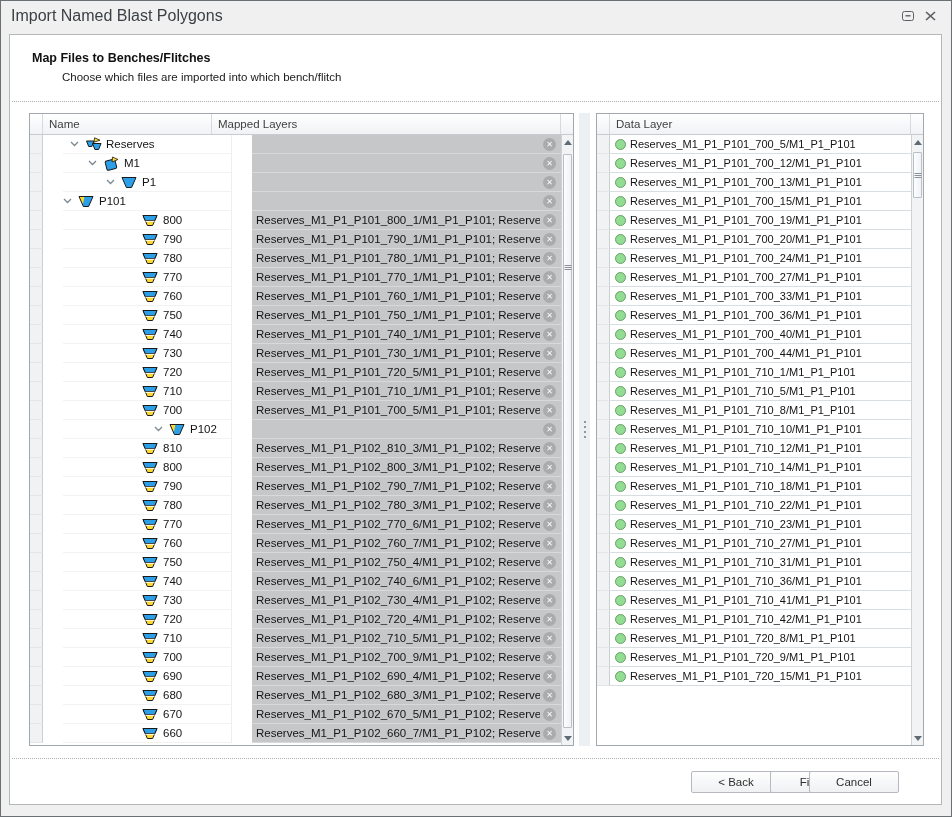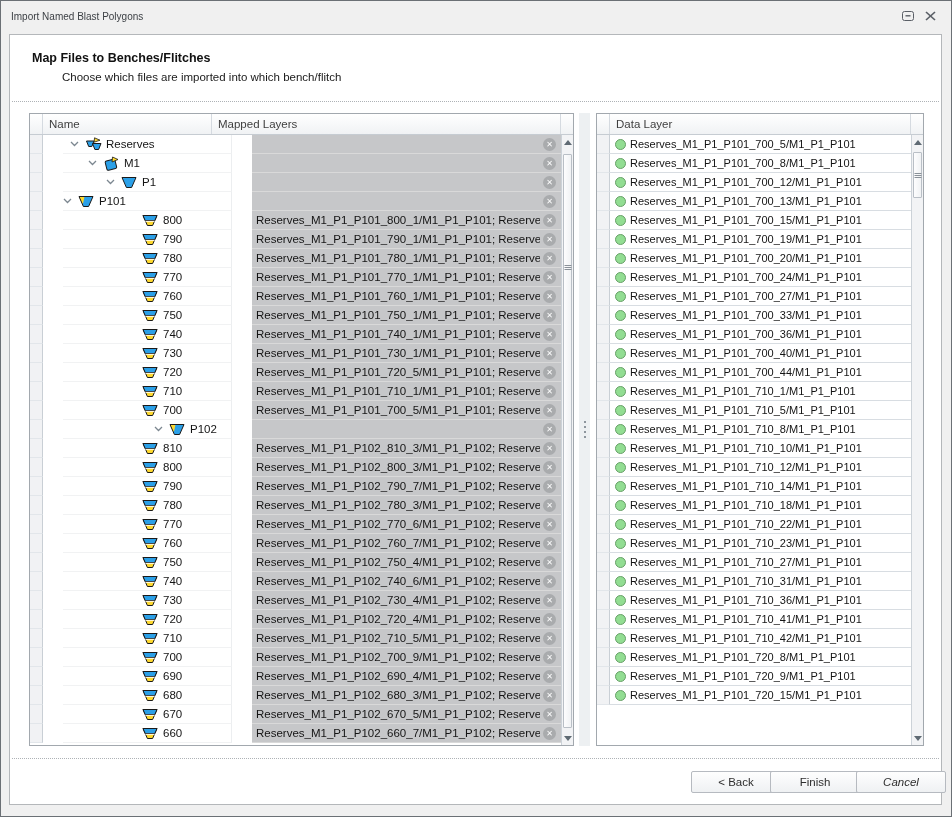--- a/index.html
+++ b/index.html
@@ -1,21 +1,21 @@
 <!DOCTYPE html>
 <html><head>
 <meta charset="utf-8">
 <style>
   * { box-sizing: border-box; margin: 0; padding: 0; }
   body { font-family: "Liberation Sans", sans-serif; background: #ffffff; }
   .window { position: relative; width: 952px; height: 817px; background: #f0f0f0;
             border: 1px solid #6b7075; overflow: hidden; }
   .titlebar { position: absolute; left: 0; top: 0; right: 0; height: 30px; display: flex;
               align-items: center; padding: 0 10px; }
-  .tb-title { font-size: 10px; color: #3b3f44; flex: 1; }
+  .tb-title { font-size: 16px; color: #3b3f44; flex: 1; }
   .tb-btn { width: 22px; height: 18px; display: flex; align-items: center; justify-content: center; }
   .inner { position: absolute; left: 8px; top: 33px; right: 9px; bottom: 11px;
            background: #ffffff; border: 1px solid #b4b7ba; }
   .wiz-title { position: absolute; left: 22px; top: 16px; font-size: 12.5px; font-weight: bold; color: #111; }
   .wiz-sub { position: absolute; left: 52px; top: 36px; font-size: 11.5px; color: #1a1a1a; }
   .dotsep { position: absolute; left: 2px; right: 2px; height: 0; border-top: 1px dotted #aeb2b6; }
   .sep1 { top: 66px; } .sep2 { top: 723px; }
 
   .grid { position: absolute; top: 78px; height: 633px; background: #fff; border: 1px solid #a2a8ae; }
   .grid-left { left: 19px; width: 545px; }
@@ -65,21 +65,21 @@
   .sb-grip i { display: block; height: 1px; background: #8a9199; margin-bottom: 1px; }
 
   .splitter { position: absolute; left: 569px; top: 78px; width: 11px; height: 633px;
               background: #edf0f2; display: flex; flex-direction: column; align-items: center;
               justify-content: center; gap: 3px; }
   .splitter i { width: 2px; height: 2px; background: #8d959d; display: block; }
 
   .footer-btn { position: absolute; top: 736px; width: 90px; height: 22px; text-align: center;
                 font-size: 11.5px; color: #2e2e2e; line-height: 20px;
                 background: linear-gradient(#fefefe, #eff1f3); border: 1px solid #b6bac0; border-radius: 2px; }
-  .btn-back { left: 681px; } .btn-finish { left: 760px; } .btn-cancel { left: 846px; font-style: italic; }
+  .btn-back { left: 681px; } .btn-finish { left: 760px; } .btn-cancel { left: 799px; }
 </style>
 </head>
 <body>
 
 <div class="window">
   <div class="titlebar">
     <span class="tb-title">Import Named Blast Polygons</span>
     <span class="tb-btn">
       <svg width="12" height="10" viewBox="0 0 12 10">
         <rect x="0.5" y="0.5" width="11" height="9" rx="2" fill="none" stroke="#5a5f66" stroke-width="1"></rect>
@@ -711,27 +711,20 @@
             <div class="ind"></div>
             <div class="rcell">
               <span class="gdot"></span>
               <span class="rlabel">Reserves_M1_P1_P101_700_5/M1_P1_P101</span>
             </div>
           </div>
           <div class="rrow">
             <div class="ind"></div>
             <div class="rcell">
               <span class="gdot"></span>
-              <span class="rlabel">Reserves_M1_P1_P101_700_8/M1_P1_P101</span>
-            </div>
-          </div>
-          <div class="rrow">
-            <div class="ind"></div>
-            <div class="rcell">
-              <span class="gdot"></span>
               <span class="rlabel">Reserves_M1_P1_P101_700_12/M1_P1_P101</span>
             </div>
           </div>
           <div class="rrow">
             <div class="ind"></div>
             <div class="rcell">
               <span class="gdot"></span>
               <span class="rlabel">Reserves_M1_P1_P101_700_13/M1_P1_P101</span>
             </div>
           </div>

